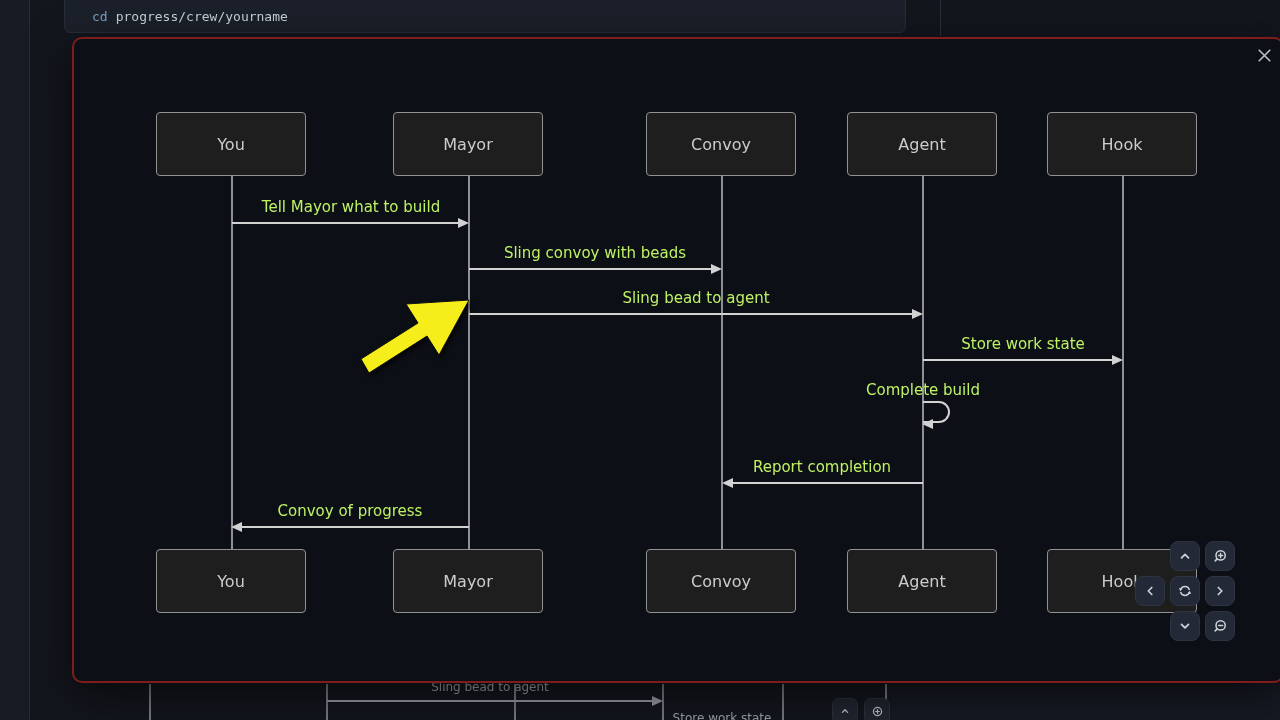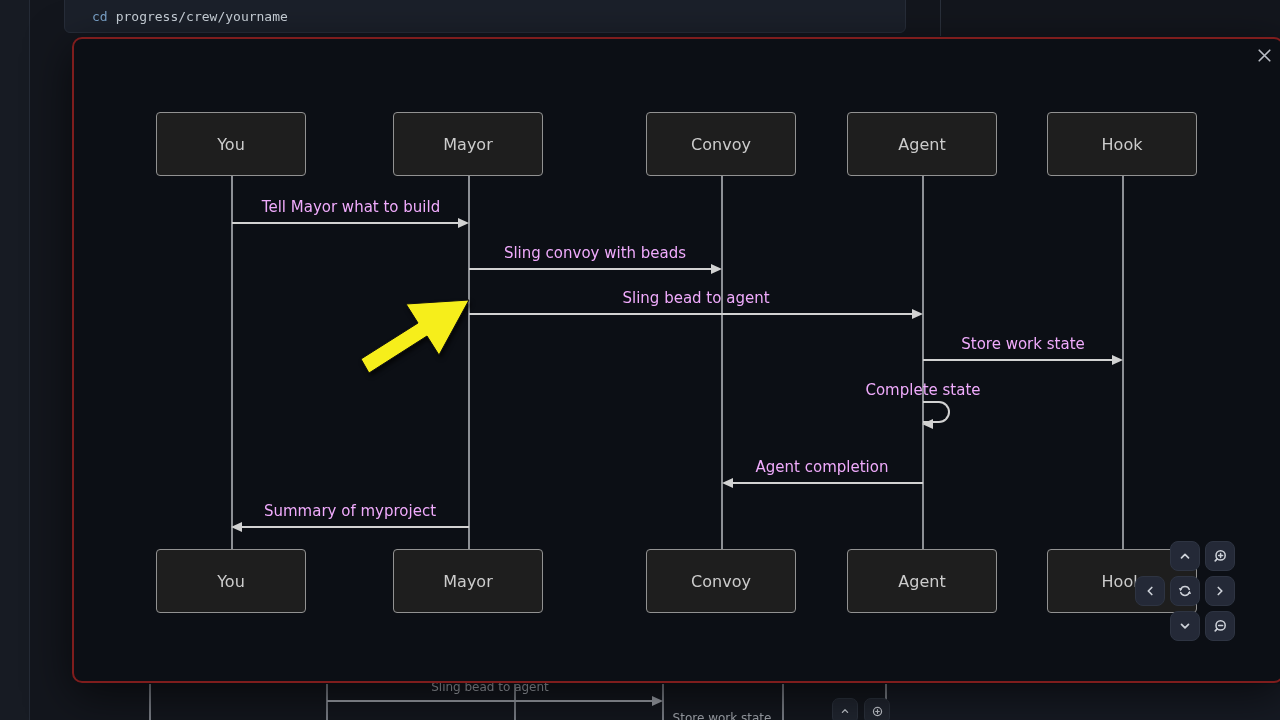--- a/index.html
+++ b/index.html
@@ -54,21 +54,21 @@
   .row-top .a1{left:82px} .row-top .a2{left:319px} .row-top .a3{left:572px} .row-top .a4{left:773px} .row-top .a5{left:973px}
   .row-top .actor{top:73px}
   .row-bot .a1{left:82px} .row-bot .a2{left:319px} .row-bot .a3{left:572px} .row-bot .a4{left:773px} .row-bot .a5{left:973px}
   .row-bot .actor{top:510px}
 
   .lifeline { position:absolute; top:137px; height:373px; width:2px; background:#8d9095; }
   .ll-1{left:157px} .ll-2{left:394px} .ll-3{left:647px} .ll-4{left:848px} .ll-5{left:1048px}
 
   
   .mline { position:absolute; height:2px; background:#d2d2d2; }
-  .mlabel { position:absolute; transform:translateX(-50%); color:#f0abfc; font-size:15px; white-space:nowrap;text-align:center; }
+  .mlabel { position:absolute; transform:translateX(-50%); color:#bef264; font-size:15px; white-space:nowrap;text-align:center; }
   .ah { position:absolute; width:0; height:0; border-top:5px solid transparent; border-bottom:5px solid transparent; }
   .ah-r { border-left:11px solid #d2d2d2; }
   .ah-l { border-right:11px solid #d2d2d2; }
 
   .m1-line{left:158px;top:183px;width:226px} .m1-ah{left:384px;top:179px} .m1-label{left:277px;top:159px}
   .m2-line{left:395px;top:229px;width:242px} .m2-ah{left:637px;top:225px} .m2-label{left:521px;top:205px}
   .m3-line{left:395px;top:274px;width:443px} .m3-ah{left:838px;top:270px} .m3-label{left:622px;top:250px}
   .m4-line{left:849px;top:320px;width:189px} .m4-ah{left:1038px;top:316px} .m4-label{left:949px;top:296px}
   .m5-label{left:849px;top:342px}
   .m5-loop{position:absolute;left:849px;top:362px;width:27px;height:22px;border:2px solid #d2d2d2;border-left:none;border-radius:0 14px 14px 0;background:transparent}
@@ -172,29 +172,29 @@
   <div class="ah ah-r m2-ah"></div>
 
   <div class="mlabel m3-label">Sling bead to agent</div>
   <div class="mline m3-line"></div>
   <div class="ah ah-r m3-ah"></div>
 
   <div class="mlabel m4-label">Store work state</div>
   <div class="mline m4-line"></div>
   <div class="ah ah-r m4-ah"></div>
 
-  <div class="mlabel m5-label">Complete state</div>
+  <div class="mlabel m5-label">Complete build</div>
   <div class="m5-loop"></div>
   <div class="ah ah-l m5-ah"></div>
 
-  <div class="mlabel m6-label">Agent completion</div>
+  <div class="mlabel m6-label">Report completion</div>
   <div class="mline m6-line"></div>
   <div class="ah ah-l m6-ah"></div>
 
-  <div class="mlabel m7-label">Summary of myproject</div>
+  <div class="mlabel m7-label">Convoy of progress</div>
   <div class="mline m7-line"></div>
   <div class="ah ah-l m7-ah"></div>
 
   <div class="row-bot">
     <div class="actor a1">
         <span>You</span>
       </div>
     <div class="actor a2">
         <span>Mayor</span>
       </div>

